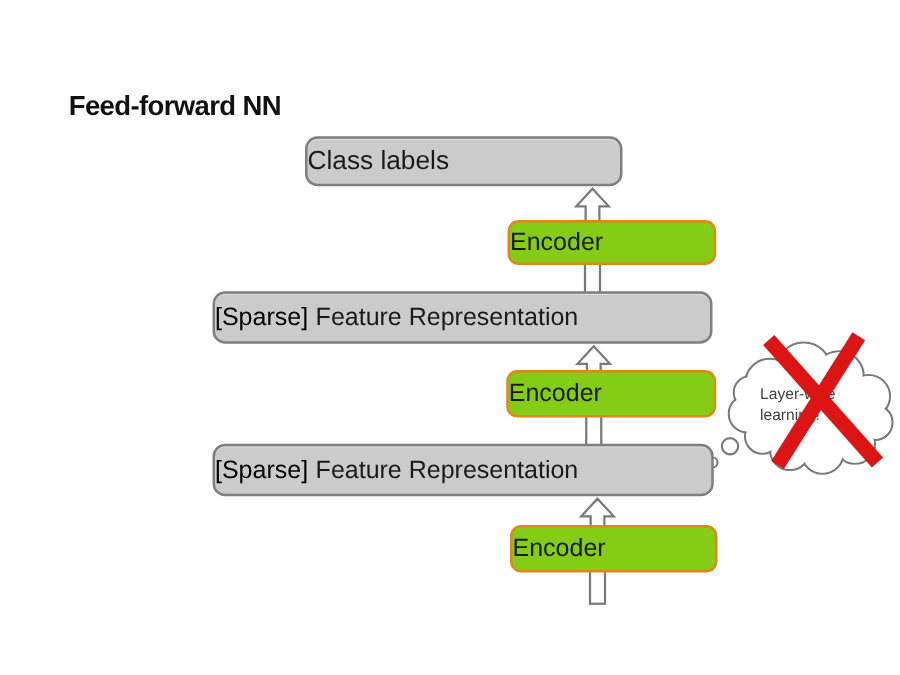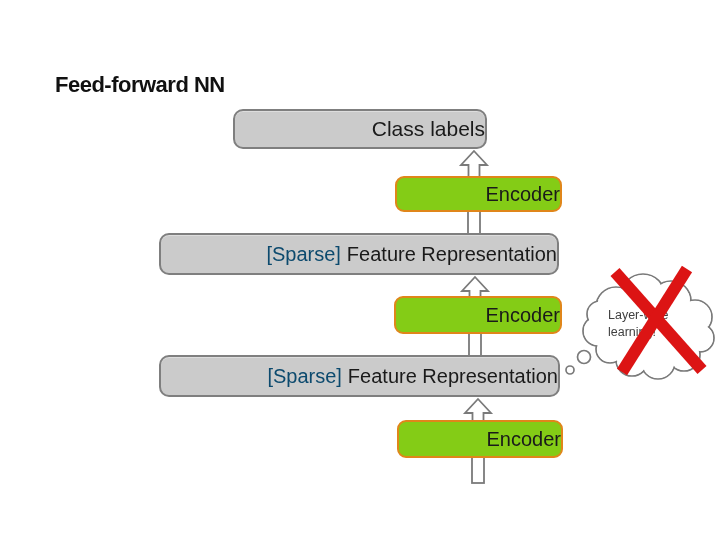--- a/index.html
+++ b/index.html
@@ -6,31 +6,31 @@
   .slide{
     position:relative;width:720px;height:540px;overflow:hidden;
     background:#ffffff;font-family:"Liberation Sans",sans-serif;
   }
   .title{
     position:absolute;left:43px;top:60px;margin:12px;
     font-size:22px;font-weight:700;color:#111111;letter-spacing:-0.5px;
   }
   .overlay{position:absolute;left:0;top:0;width:720px;height:540px;z-index:1;pointer-events:none;}
   .box{
-    position:absolute;z-index:2;display:flex;align-items:center;justify-content:flex-end;
-    box-sizing:border-box;color:#1a1a1a;white-space:nowrap;
+    position:absolute;z-index:2;display:flex;align-items:center;justify-content:flex-start;
+    box-sizing:border-box;color:#1a1a1a;white-space:nowrap;margin-left:11px;
   }
   .gray{
     background:#cbcbcb;border:2px solid #7f7f7f;border-radius:10px;
     box-shadow:inset 0 1px 0 rgba(255,255,255,.35);
   }
   .orange{
     background:#84cc16;border:2px solid #e0861a;border-radius:9px;
   }
-  .sparse{color:#0c4a6e;margin-right:6px;}
+  .sparse{color:#000000;margin-right:6px;}
   .b-class   {left:233px;top:109px;width:254px;height:40px;font-size:21px;}
   .b-enc-top {left:395px;top:176px;width:167px;height:36px;font-size:20px;}
   .b-sp-top  {left:159px;top:233px;width:400px;height:42px;font-size:20px;}
   .b-enc-mid {left:394px;top:296px;width:168px;height:38px;font-size:20px;}
   .b-sp-bot  {left:159px;top:355px;width:401px;height:42px;font-size:20px;}
   .b-enc-bot {left:397px;top:420px;width:166px;height:38px;font-size:20px;}
   .b-input   {left:217px;top:479px;width:287px;height:43px;font-size:21px;}
   .cloud-text{font-family:"Liberation Sans",sans-serif;font-size:12.5px;fill:#3f3f3f;}
 </style>
 </head>

